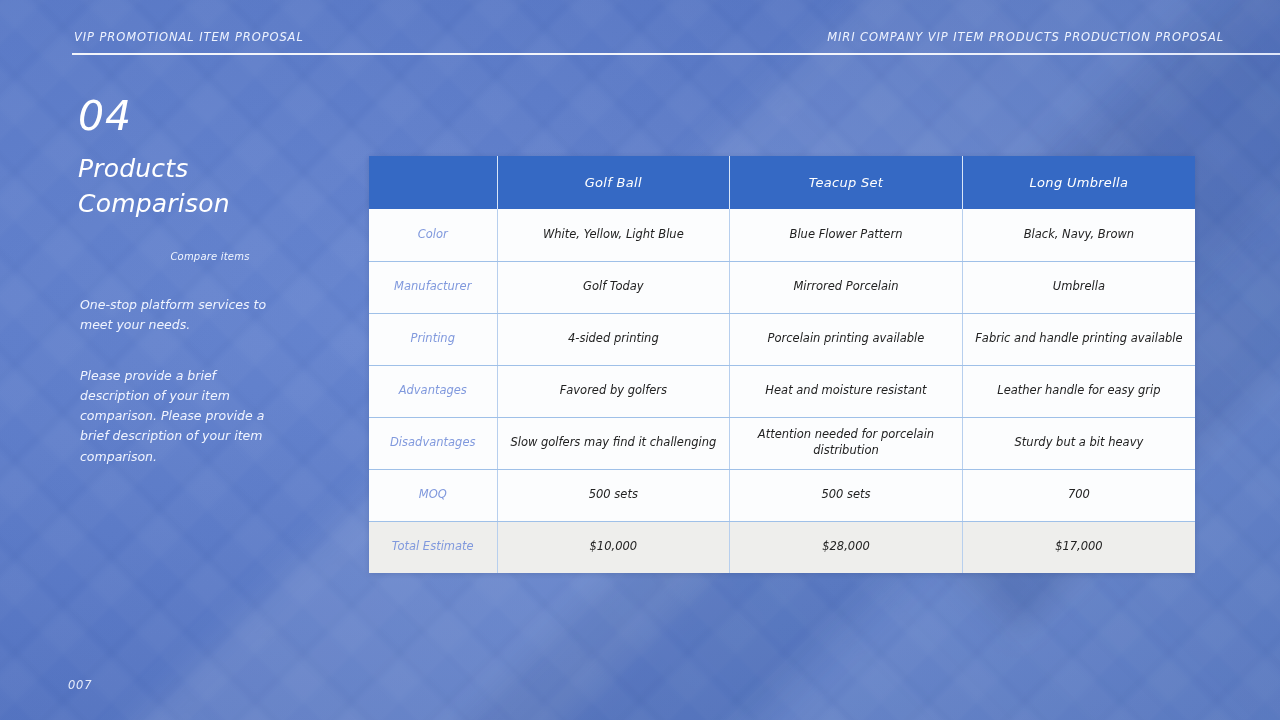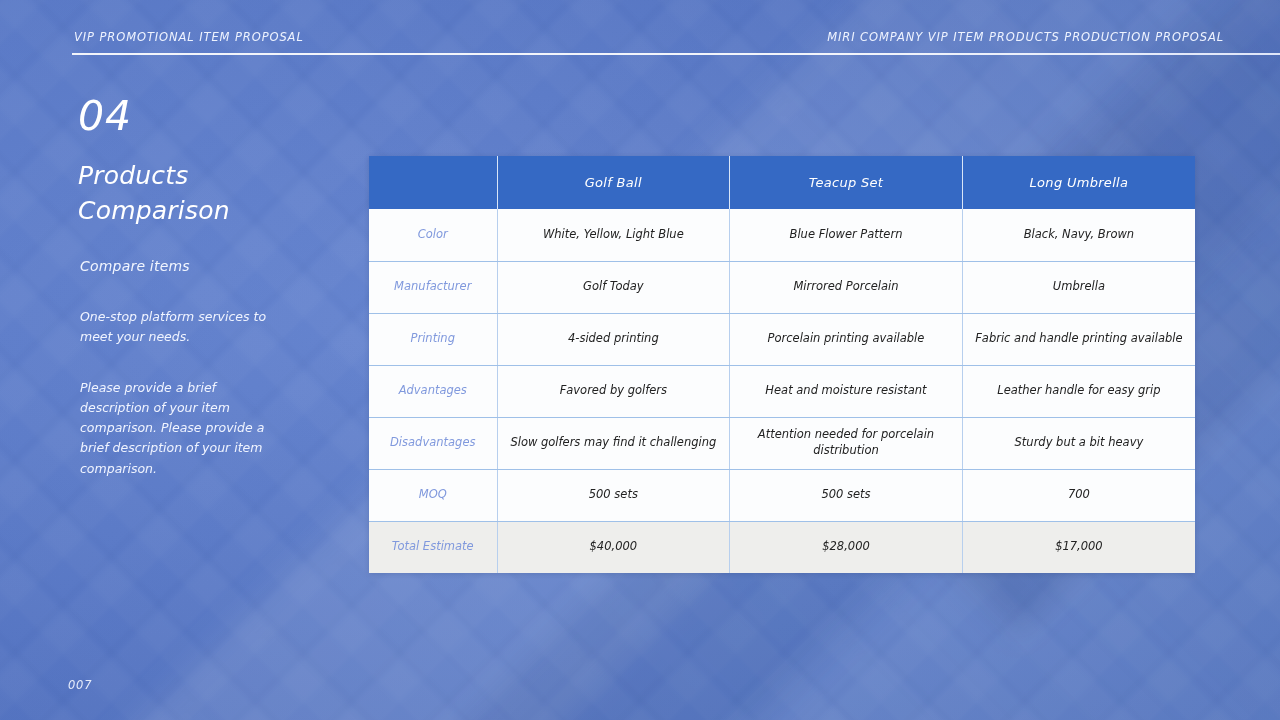--- a/index.html
+++ b/index.html
@@ -109,36 +109,37 @@
     top: 96px;
     width: 262px;
     color: #ffffff;
   }
   .sec-num {
     font-size: 41px;
     line-height: 1;
     font-weight: 300;
     letter-spacing: 1px;
     color: #ffffff;
-    margin-bottom: 22px;
+    margin-bottom: 15px;
   }
   .sec-title {
     font-size: 25px;
     line-height: 1.38;
     font-weight: 400;
     letter-spacing: .2px;
     color: #ffffff;
     margin-bottom: 30px;
   }
   .sec-sub {
-    font-size: 14px;
+    font-size: 10px;
     font-weight: 400;
     letter-spacing: .2px;
     color: #f2f6ff;
     margin: 12px 0 33px 2px;
+    text-align: center;
   }
   .sec-body {
     font-size: 12.5px;
     line-height: 1.62;
     color: #f0f4ff;
     margin: 0 0 30px 2px;
     max-width: 200px;
   }
   .sec-body.last { max-width: 196px; margin-bottom: 0; }
 
@@ -286,21 +287,21 @@
             <td>Sturdy but a bit heavy</td>
           </tr>
           <tr>
             <td>MOQ</td>
             <td>500 sets</td>
             <td>500 sets</td>
             <td>700</td>
           </tr>
           <tr>
             <td>Total Estimate</td>
-            <td>$40,000</td>
+            <td>$10,000</td>
             <td>$28,000</td>
             <td>$17,000</td>
           </tr>
         </tbody>
     </table>
   </div>
 
 </div>
 
 </body></html>

